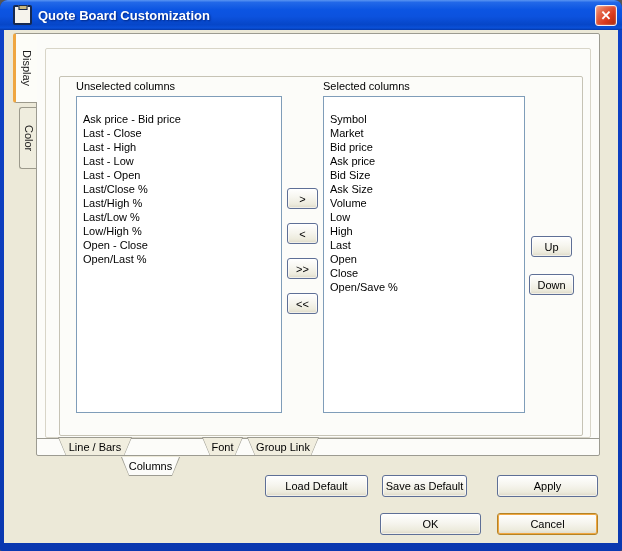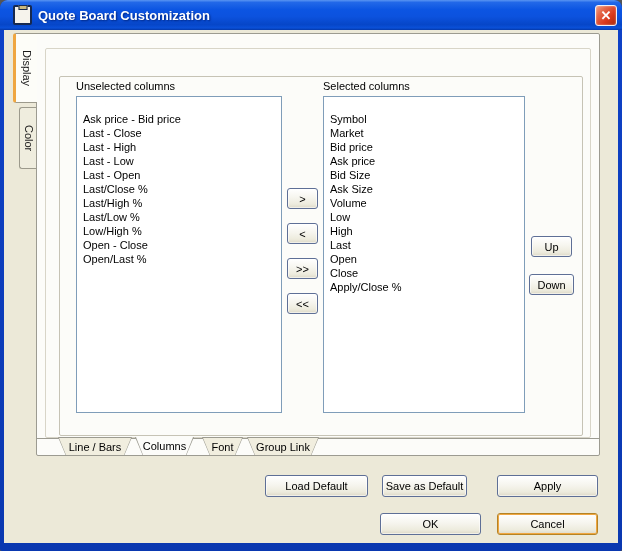--- a/index.html
+++ b/index.html
@@ -69,21 +69,21 @@
   .tab-strip-line { position:absolute; left:0; right:0; top:404px; height:1px; background:#9C9B91; }
   .btab { position:absolute; top:407px; height:19px; z-index:3;
     clip-path: polygon(0 0, 100% 0, calc(100% - 8px) 100%, 8px 100%);
     background:#9C9B91; cursor:pointer; }
   .btab-inner { position:absolute; left:1px; right:1px; top:1px; bottom:1px;
     clip-path: polygon(0 0, 100% 0, calc(100% - 7px) 100%, 7px 100%);
     background:#F1EEDF; display:flex; align-items:center; justify-content:center;
     font-size:11px; color:#000; white-space:nowrap; }
   .btab-active .btab-inner { top:0; background:#FCFCF9; }
   .btab-1 { left:54px;  width:74px; }
-  .btab-2 { left:131px; width:59px; }
+  .btab-2 { left:117px; width:59px;margin-top:20px; }
   .btab-3 { left:198px; width:41px; }
   .btab-4 { left:243px; width:72px; }
 
   
   .action-btn { height:22px; }
   .btn-load   { left:261px; top:445px; width:103px; }
   .btn-save   { left:378px; top:445px; width:85px; }
   .btn-apply  { left:493px; top:445px; width:101px; }
   .btn-ok     { left:376px; top:483px; width:101px; }
   .btn-cancel { left:493px; top:483px; width:101px;
@@ -137,21 +137,21 @@
           <div class="list-item">Bid price</div>
           <div class="list-item">Ask price</div>
           <div class="list-item">Bid Size</div>
           <div class="list-item">Ask Size</div>
           <div class="list-item">Volume</div>
           <div class="list-item">Low</div>
           <div class="list-item">High</div>
           <div class="list-item">Last</div>
           <div class="list-item">Open</div>
           <div class="list-item">Close</div>
-          <div class="list-item">Apply/Close %</div>
+          <div class="list-item">Open/Save %</div>
         </div>
 
       <button class="xp-btn move-btn move-right">&gt;</button>
       <button class="xp-btn move-btn move-left">&lt;</button>
       <button class="xp-btn move-btn move-all-right">&gt;&gt;</button>
       <button class="xp-btn move-btn move-all-left">&lt;&lt;</button>
 
       <button class="xp-btn up-btn">Up</button>
       <button class="xp-btn down-btn">Down</button>
 

